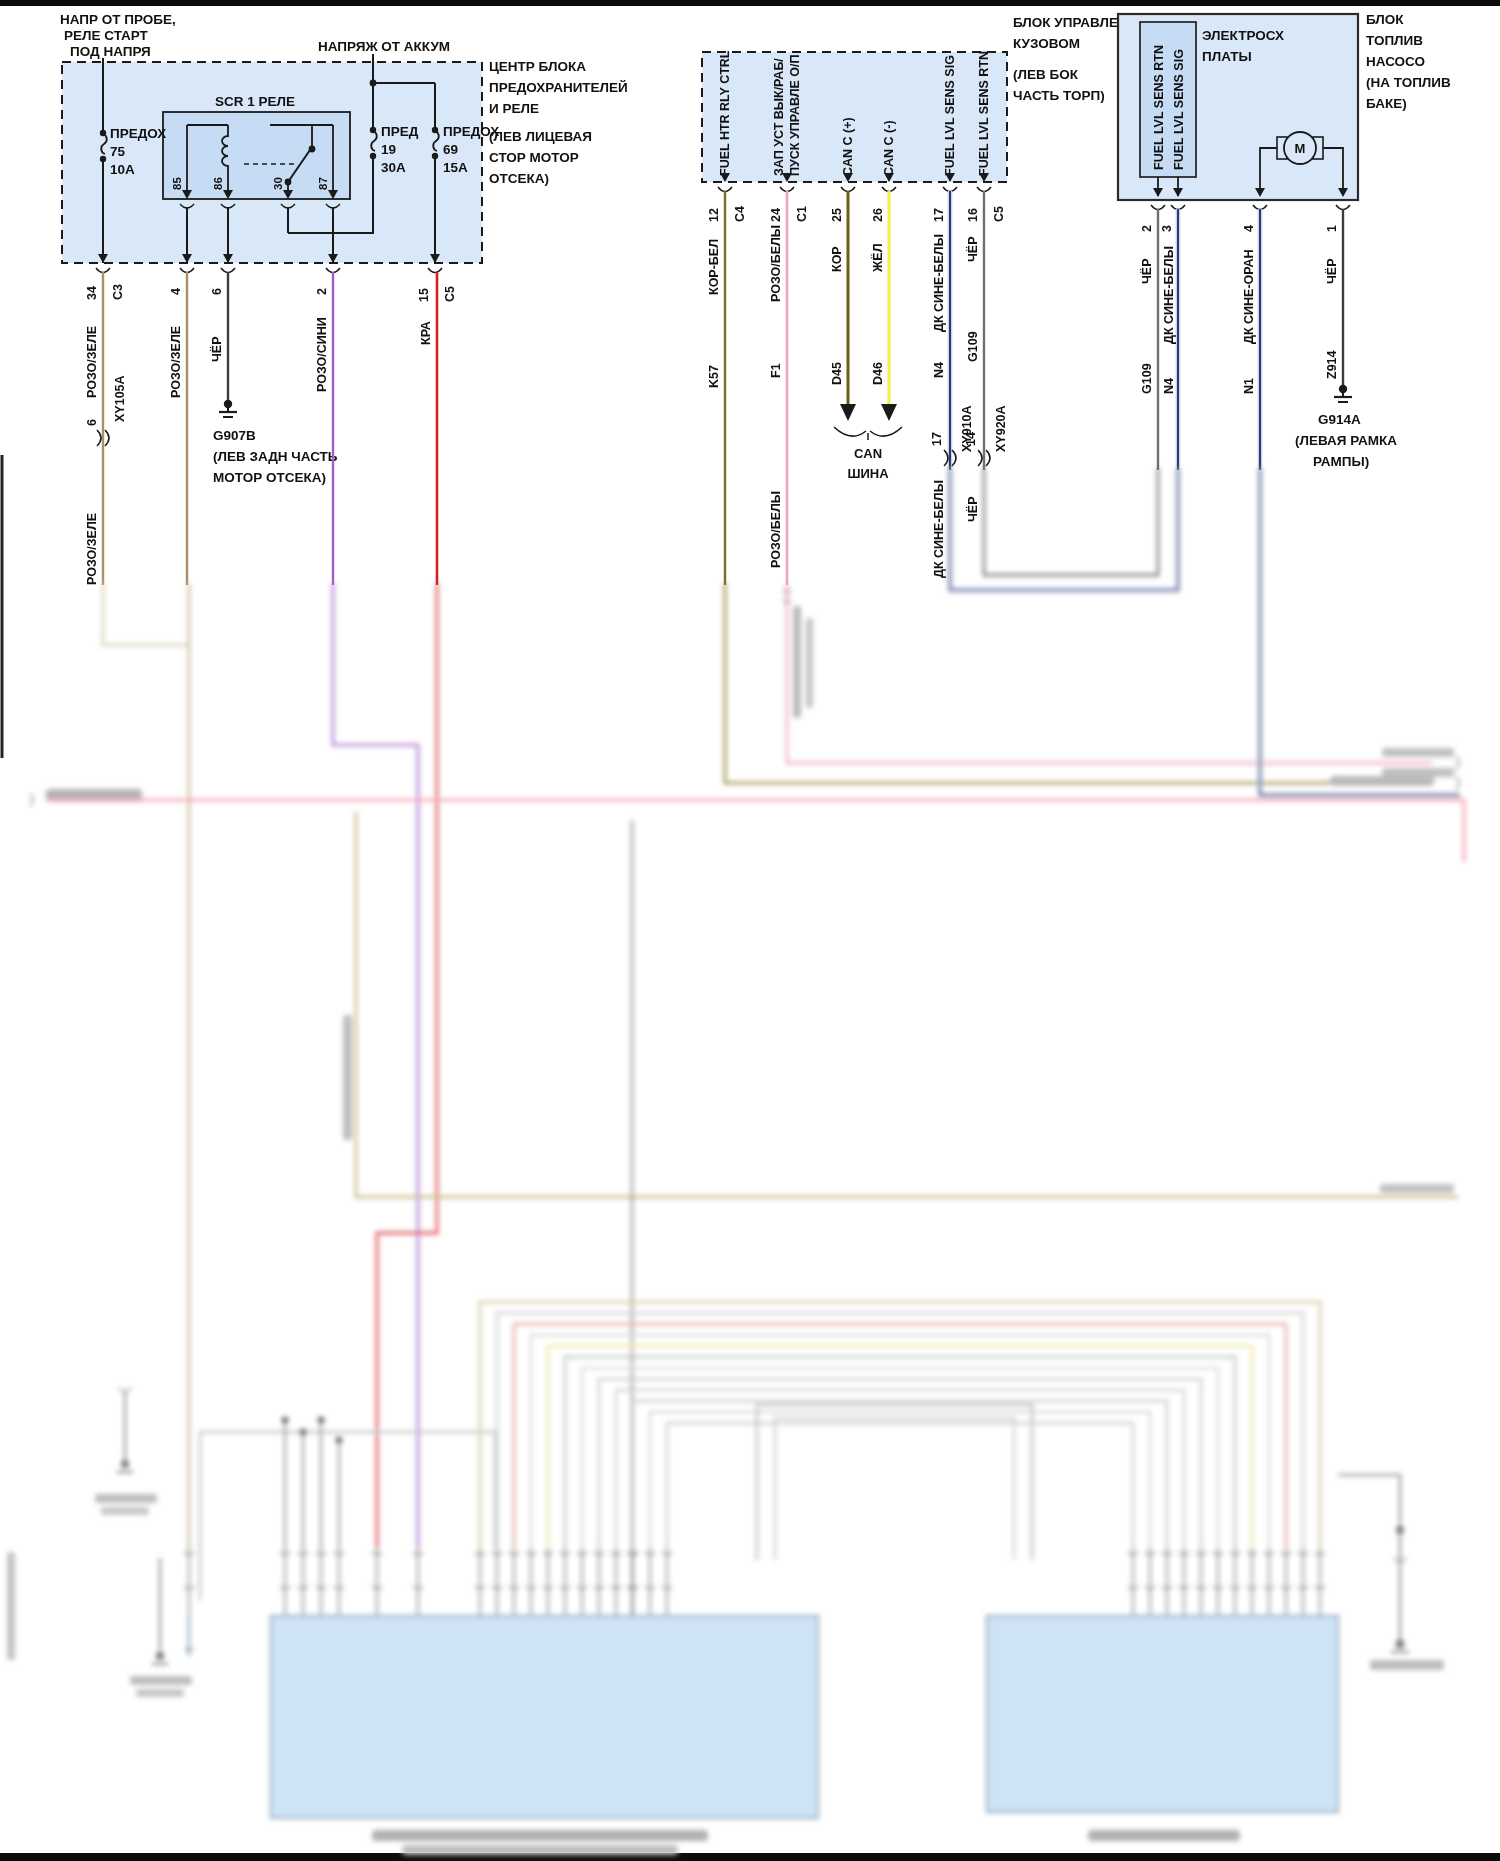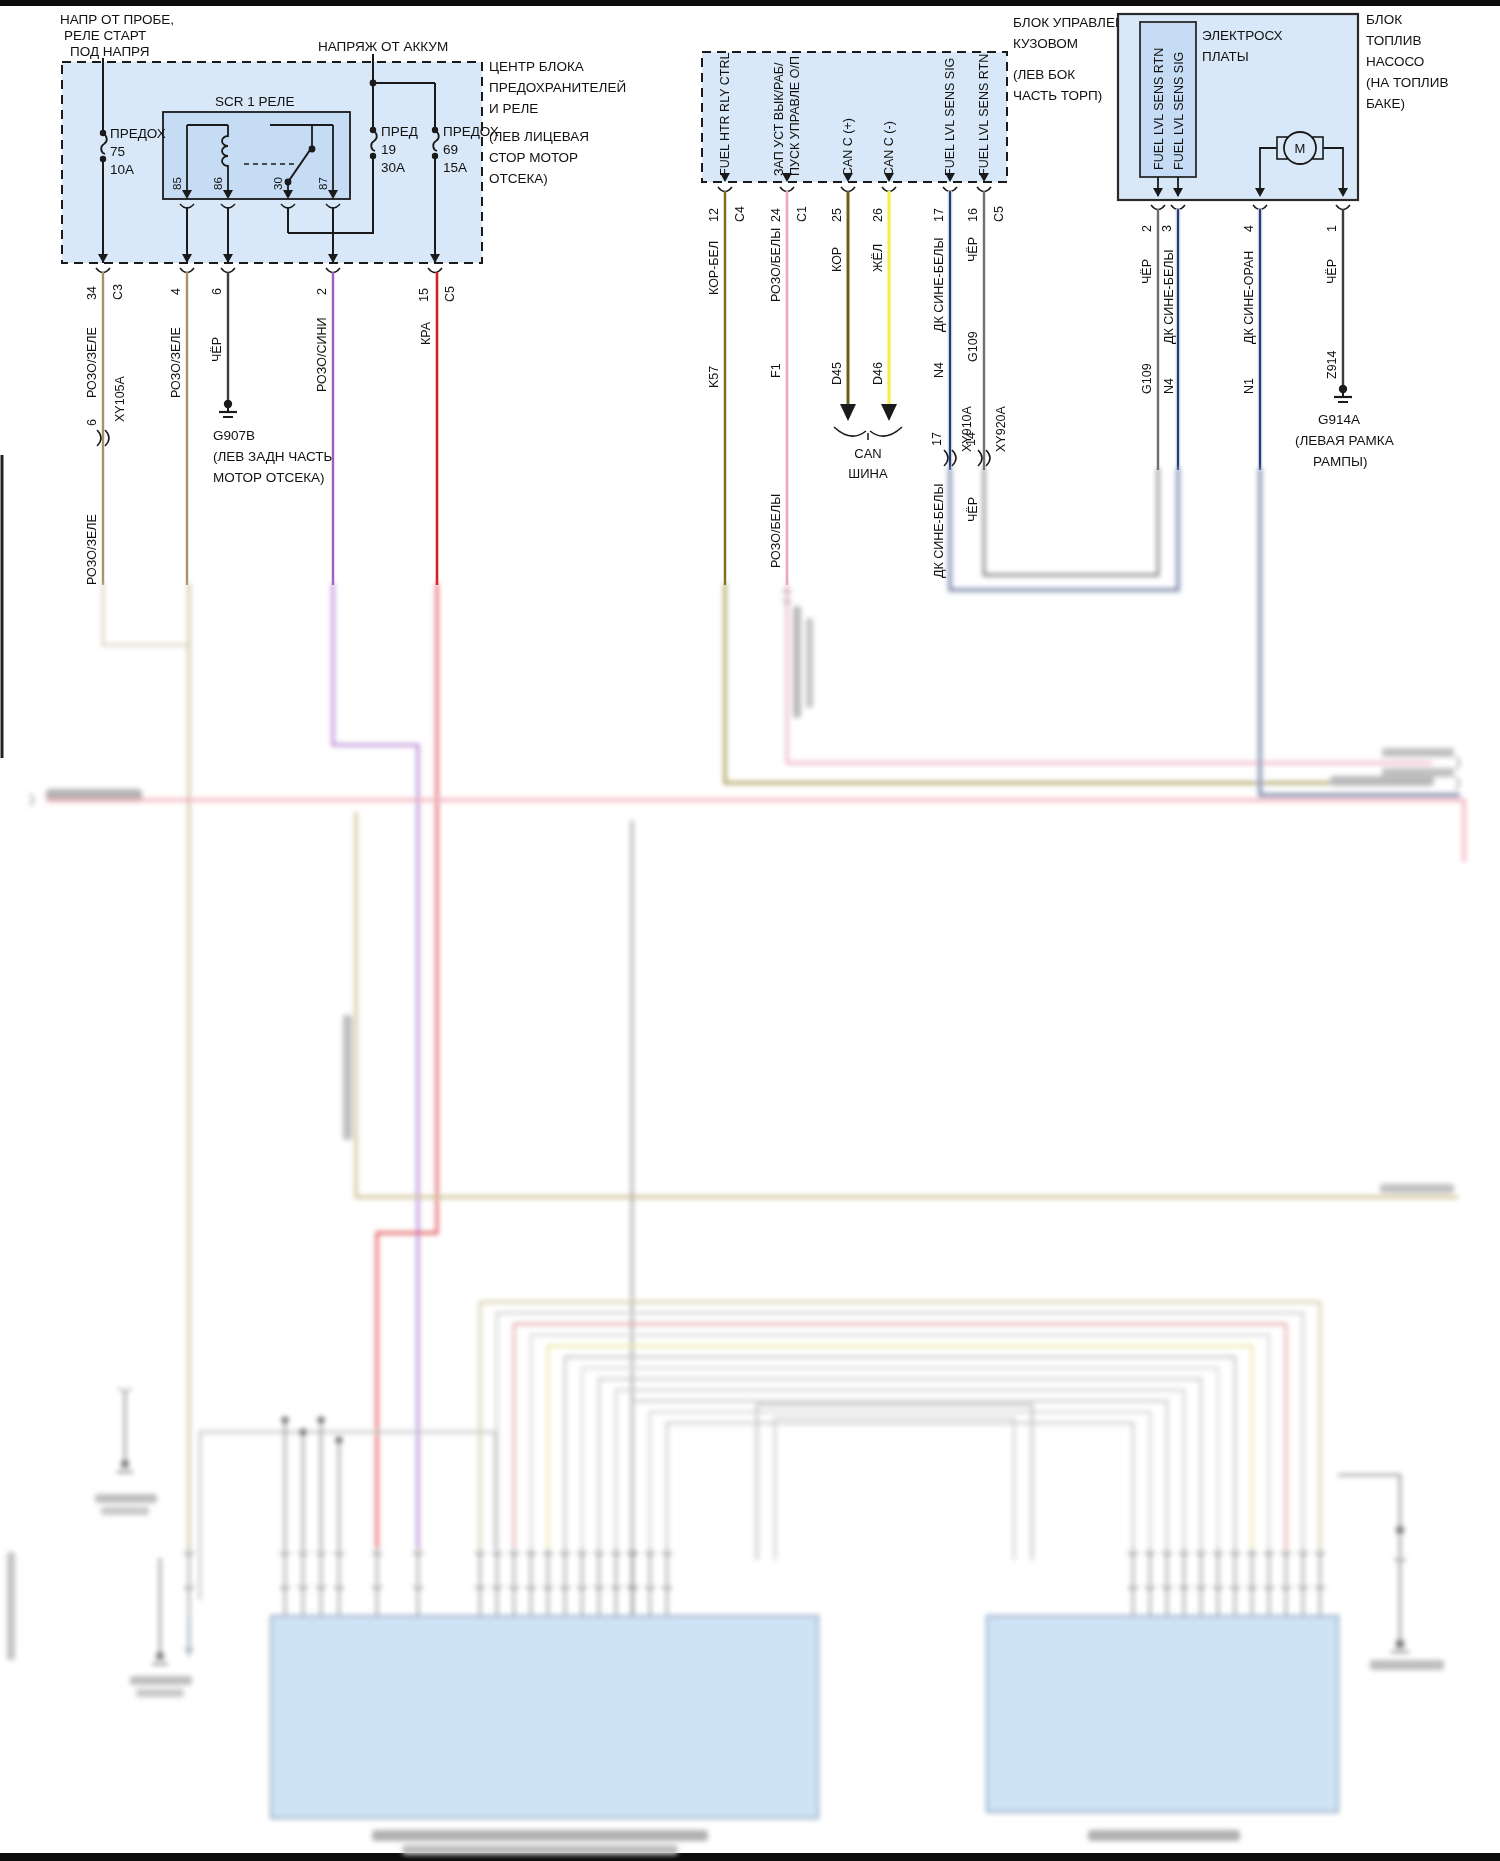--- a/index.html
+++ b/index.html
@@ -1,16 +1,16 @@
 <!DOCTYPE html>
 <html><head>
 <meta charset="utf-8">
 <style>
   html,body{margin:0;padding:0;background:#ffffff;}
-  .page{width:1500px;height:1861px;position:relative;background:#fff;overflow:hidden;}
+  .page{width:1500px;height:1861px;position:relative;background:#fff;overflow:hidden;font-weight:bold;}
   svg{display:block;font-family:"Liberation Sans", sans-serif;}
   text{fill:#111;}
   .lb{font-size:13.5px;}                
   .rl{font-size:12.5px;}                
   .pn{font-size:12.5px;}                
   .rp{font-size:11.5px;}                
   .mt{font-size:13px;}
 </style>
 </head>
 <body>

